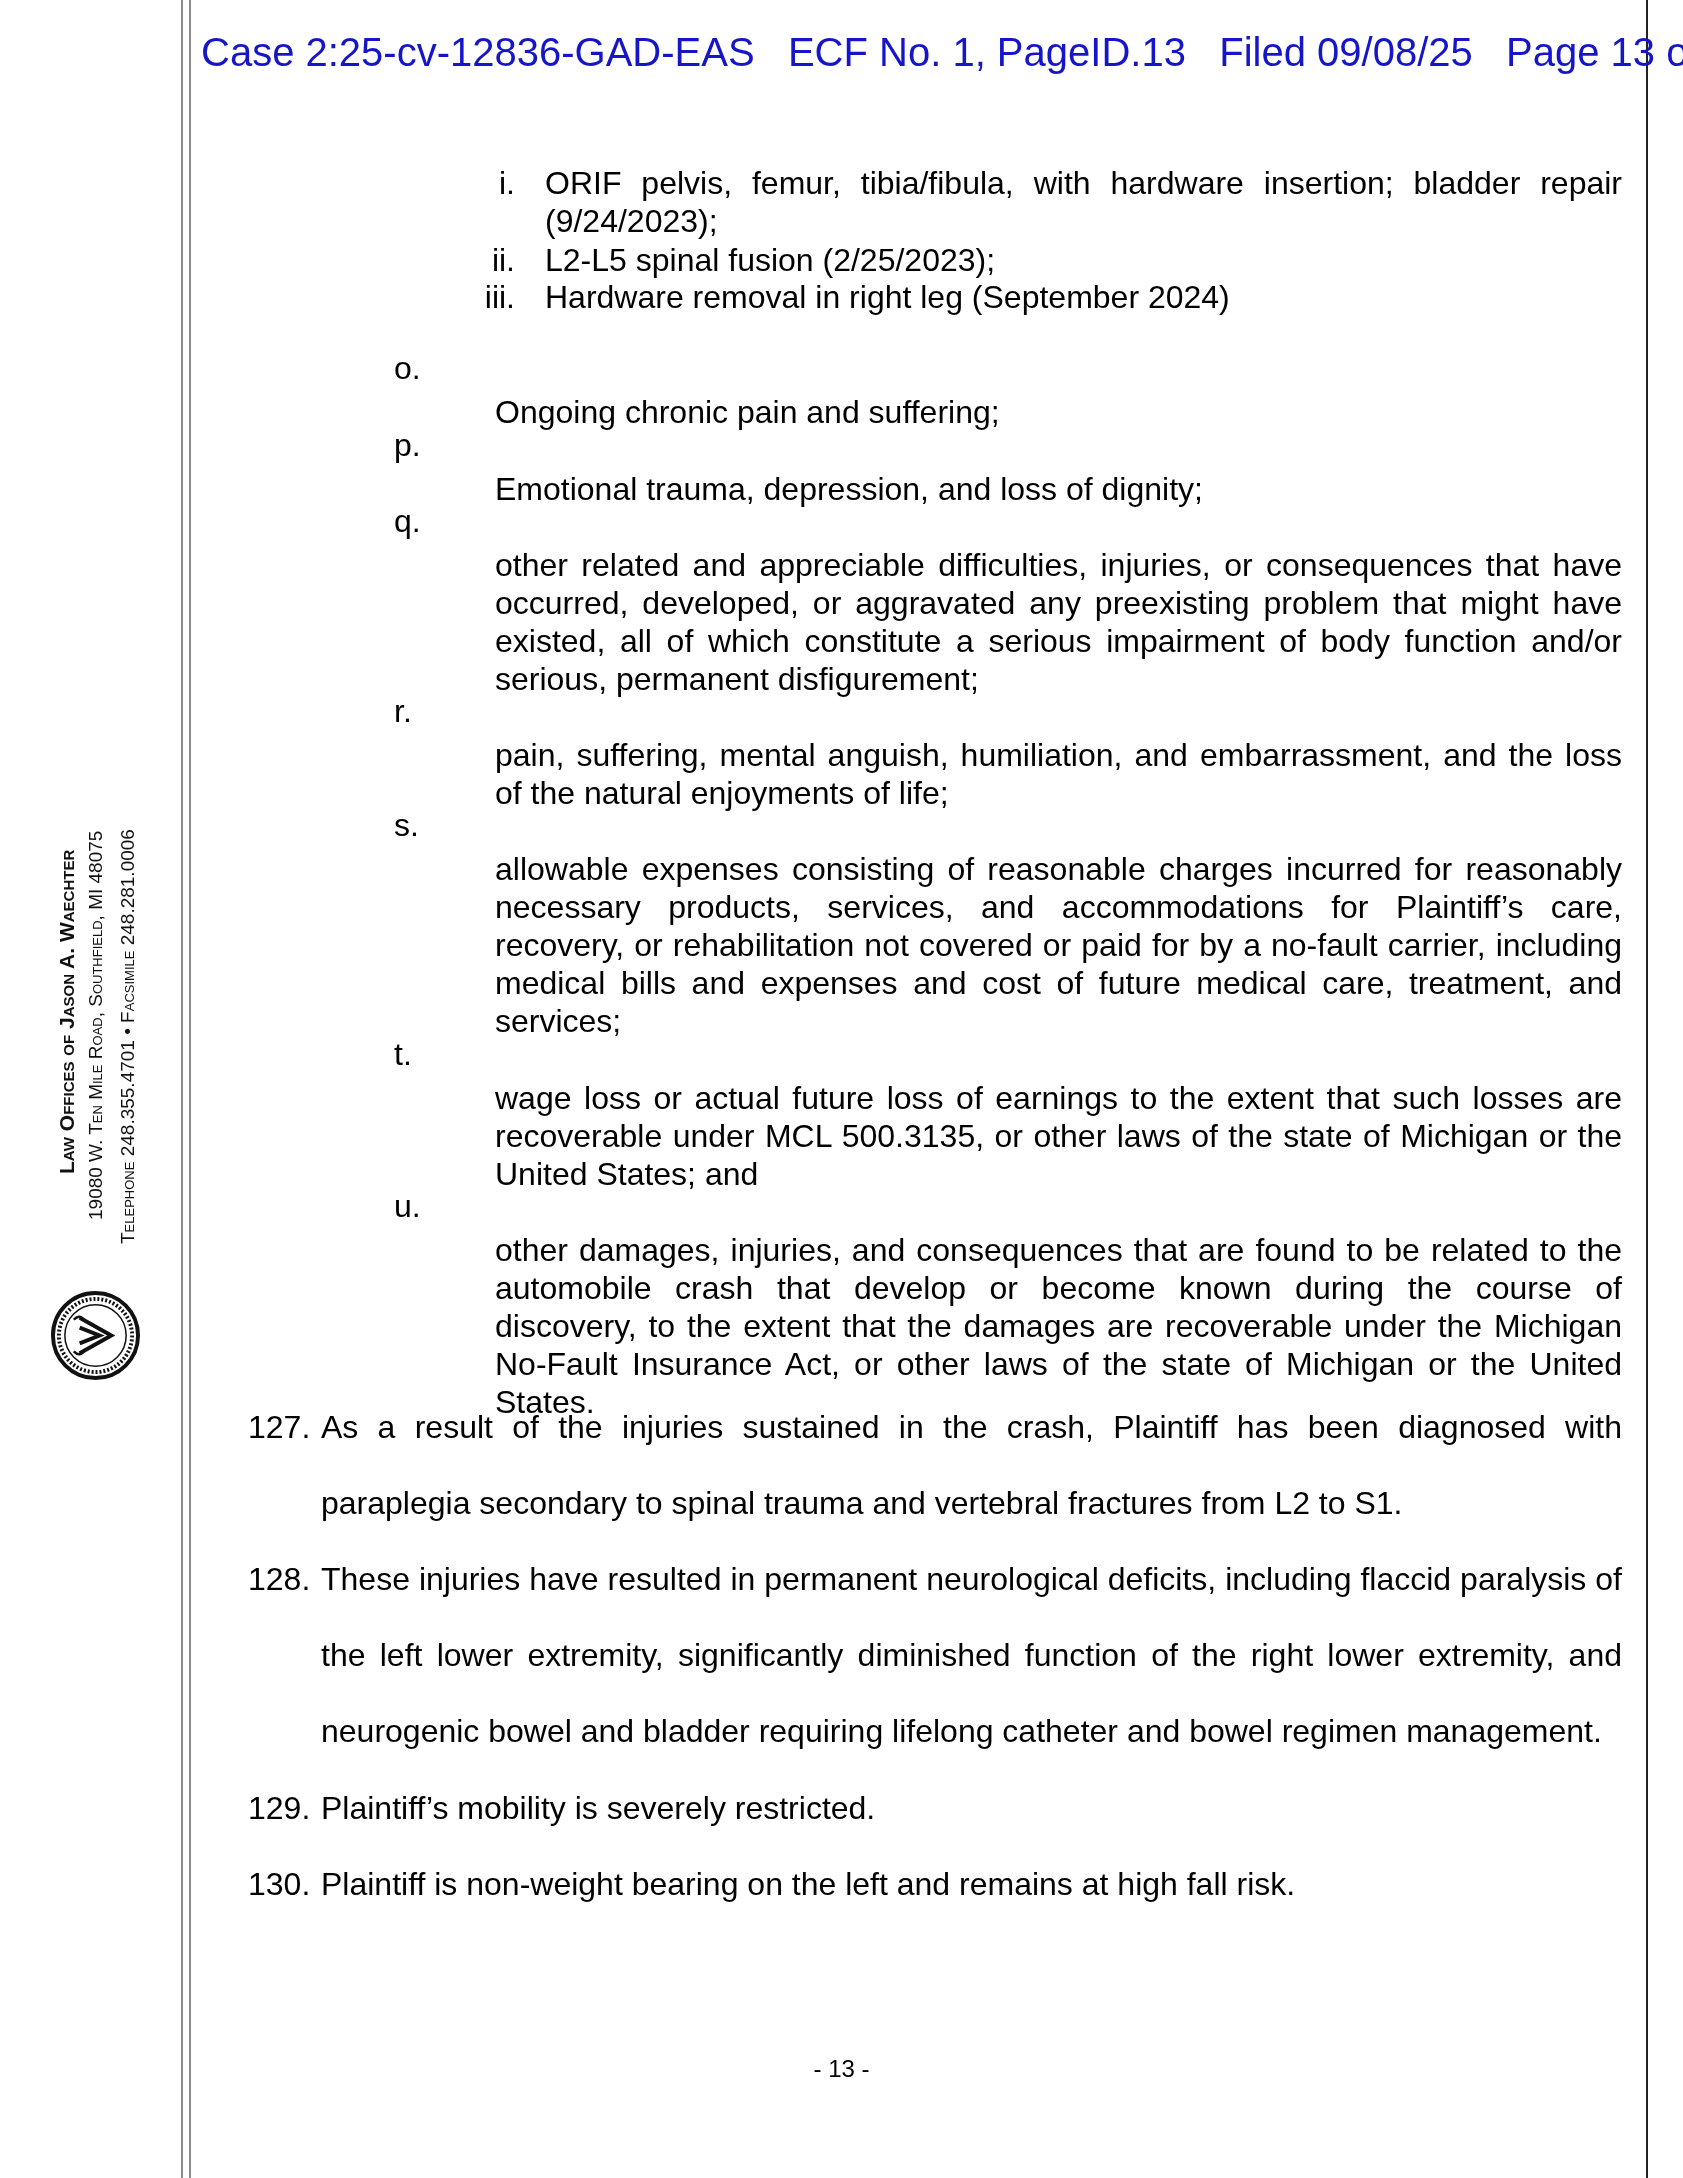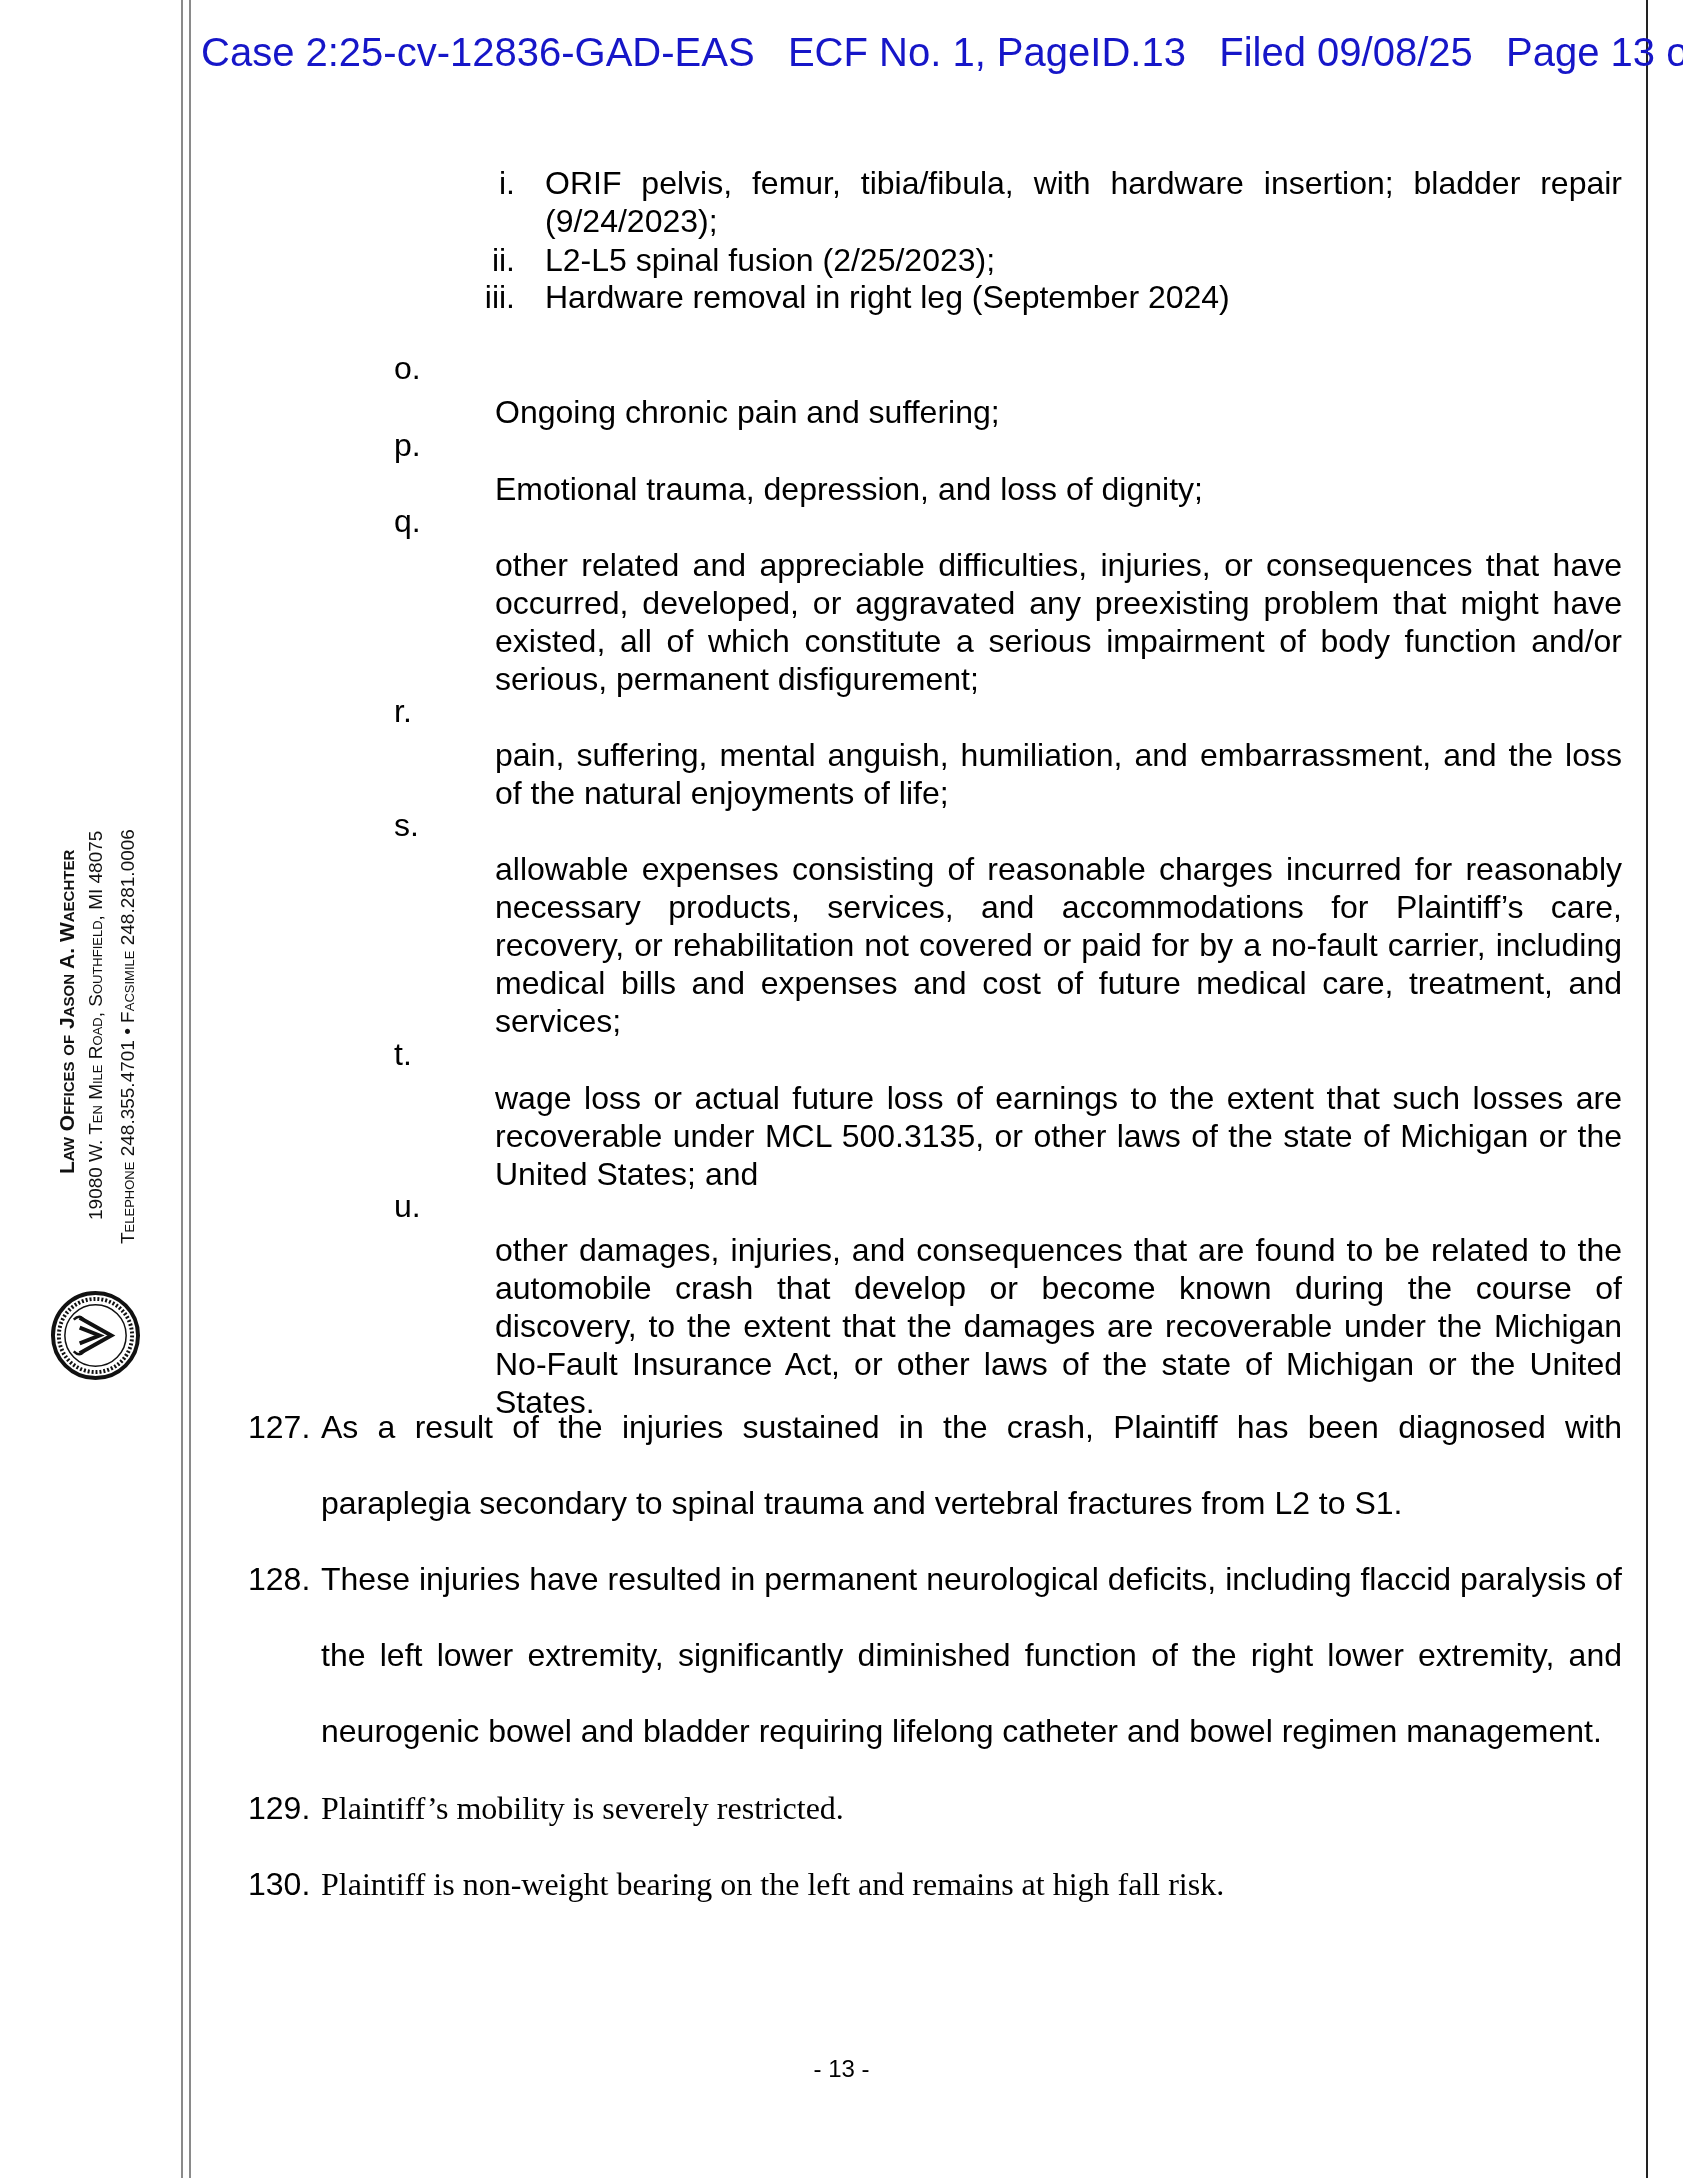--- a/index.html
+++ b/index.html
@@ -26,21 +26,21 @@
   .sub-item .num { position: absolute; right: 1188px; width: 79px; text-align: right; top: 0; }
   .sub-item .body { margin-left: 109px; text-align: justify; }
 
   .letter-item { position: absolute; left: 394px; width: 1228px; }
   .letter-item .lbl { position: absolute; left: 0; top: 0; }
   .letter-item .body { margin-left: 101px; text-align: justify; margin-top: 44px; }
 
   .para { position: absolute; left: 248px; width: 1374px; }
   .para .pnum { position: absolute; left: 0; top: 0; }
   .para .body { margin-left: 73px; text-align: justify; line-height: 76px; }
-  .para .body.single { text-align: left; font-family: Liberation Serif, serif; }
+  .para .body.single { text-align: left; }
 
   .footer { position: absolute; left: 0; width: 1683px; top: 2055px; text-align: center; font-size: 24px; }
 </style>
 </head>
 <body>
 
 <div class="vline vl1"></div>
 <div class="vline vl2"></div>
 <div class="vline vl3"></div>
 

